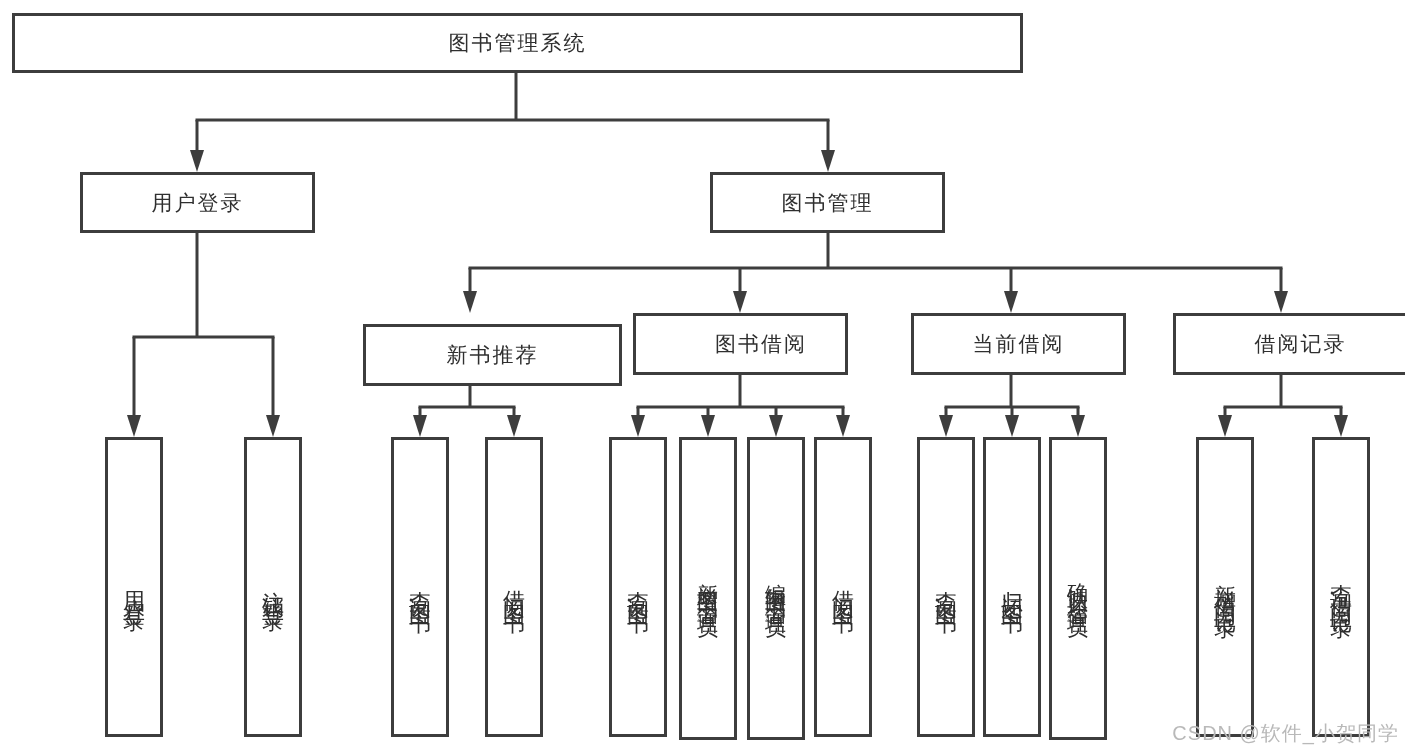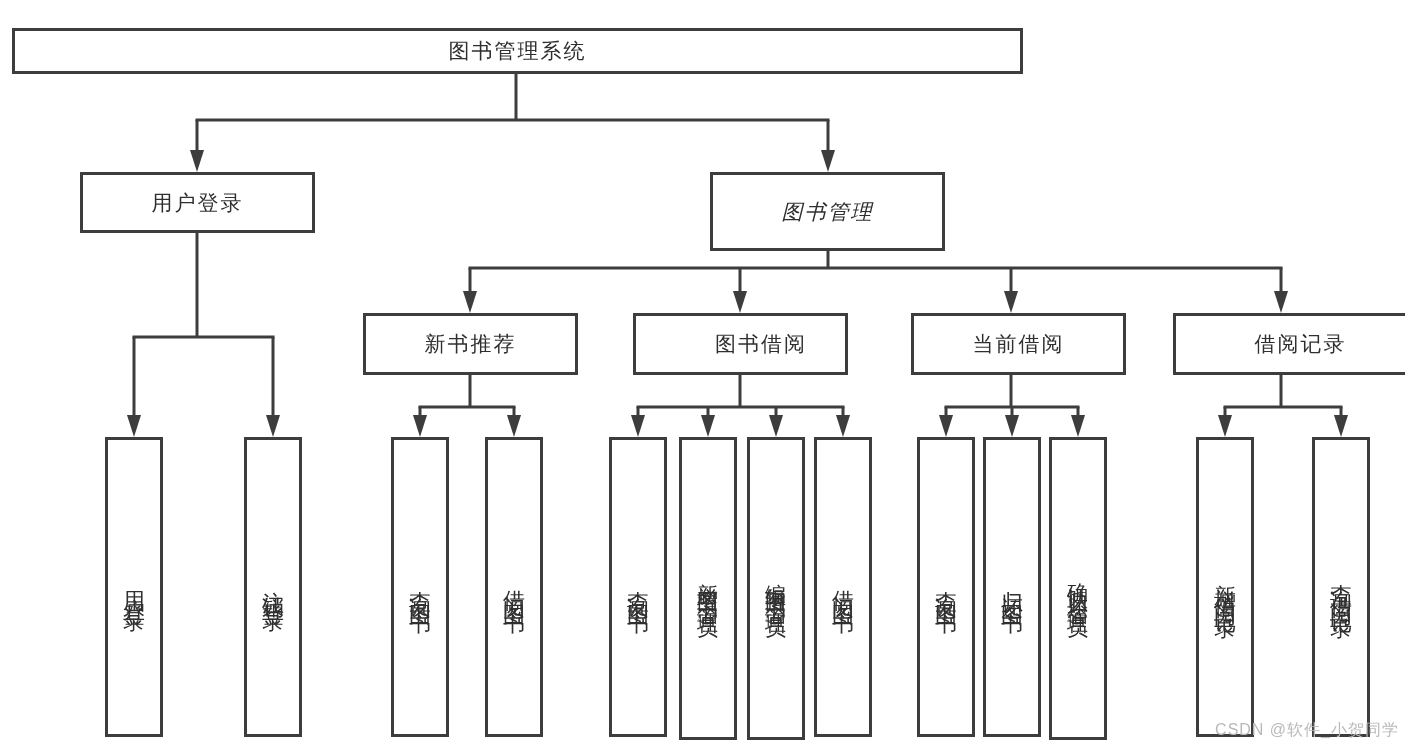--- a/index.html
+++ b/index.html
@@ -32,23 +32,23 @@
     writing-mode:vertical-rl;
     text-orientation:mixed;
     font-size:22px;
     letter-spacing:7px;
     line-height:1;
     padding:4px 0;
   }
   .node.leaf.long{letter-spacing:5px;font-size:21px;}
   .watermark{
     position:absolute;
-    right:6px;bottom:6px;
+    right:6px;bottom:0;
     z-index:3;
-    font-size:16px;
+    font-size:20px;
     color:var(--watermark-color);
     letter-spacing:1px;
     white-space:nowrap;
   }
 </style>
 </head>
 <body>
 
 <div class="canvas">
 
@@ -107,26 +107,26 @@
     <polygon points="1071,415 1085,415 1078,437" stroke="none"></polygon>
 
     <line x1="1281" y1="375" x2="1281" y2="408"></line>
     <line x1="1223.5" y1="407" x2="1342.5" y2="407"></line>
     <line x1="1225" y1="407" x2="1225" y2="417"></line>
     <polygon points="1218,415 1232,415 1225,437" stroke="none"></polygon>
     <line x1="1341" y1="407" x2="1341" y2="417"></line>
     <polygon points="1334,415 1348,415 1341,437" stroke="none"></polygon>
   </svg>
 
-  <div class="node h root" style="left:12px;top:13px;width:1011px;height:46px;margin-top:15px;">图书管理系统</div>
+  <div class="node h root" style="left:12px;top:13px;width:1011px;height:60px;">图书管理系统</div>
 
   <div class="node h" style="left:80px;top:172px;width:235px;height:61px;">用户登录</div>
-  <div class="node h" style="left:710px;top:172px;width:235px;height:79px;font-style:italic;">图书管理</div>
+  <div class="node h" style="left:710px;top:172px;width:235px;height:61px;">图书管理</div>
 
-  <div class="node h" style="left:363px;top:313px;width:215px;height:62px;">新书推荐</div>
+  <div class="node h" style="left:363px;top:324px;width:259px;height:62px;">新书推荐</div>
   <div class="node h" style="left:633px;top:313px;width:215px;height:62px;padding-left:41px;">图书借阅</div>
   <div class="node h" style="left:911px;top:313px;width:215px;height:62px;">当前借阅</div>
   <div class="node h" style="left:1173px;top:313px;width:255px;height:62px;">借阅记录</div>
 
   <div class="node leaf" style="left:105px;top:437px;width:58px;height:300px;">用户登录</div>
   <div class="node leaf" style="left:244px;top:437px;width:58px;height:300px;">注销登录</div>
 
   <div class="node leaf" style="left:391px;top:437px;width:58px;height:300px;">查询图书</div>
   <div class="node leaf" style="left:485px;top:437px;width:58px;height:300px;">借阅图书</div>
 

